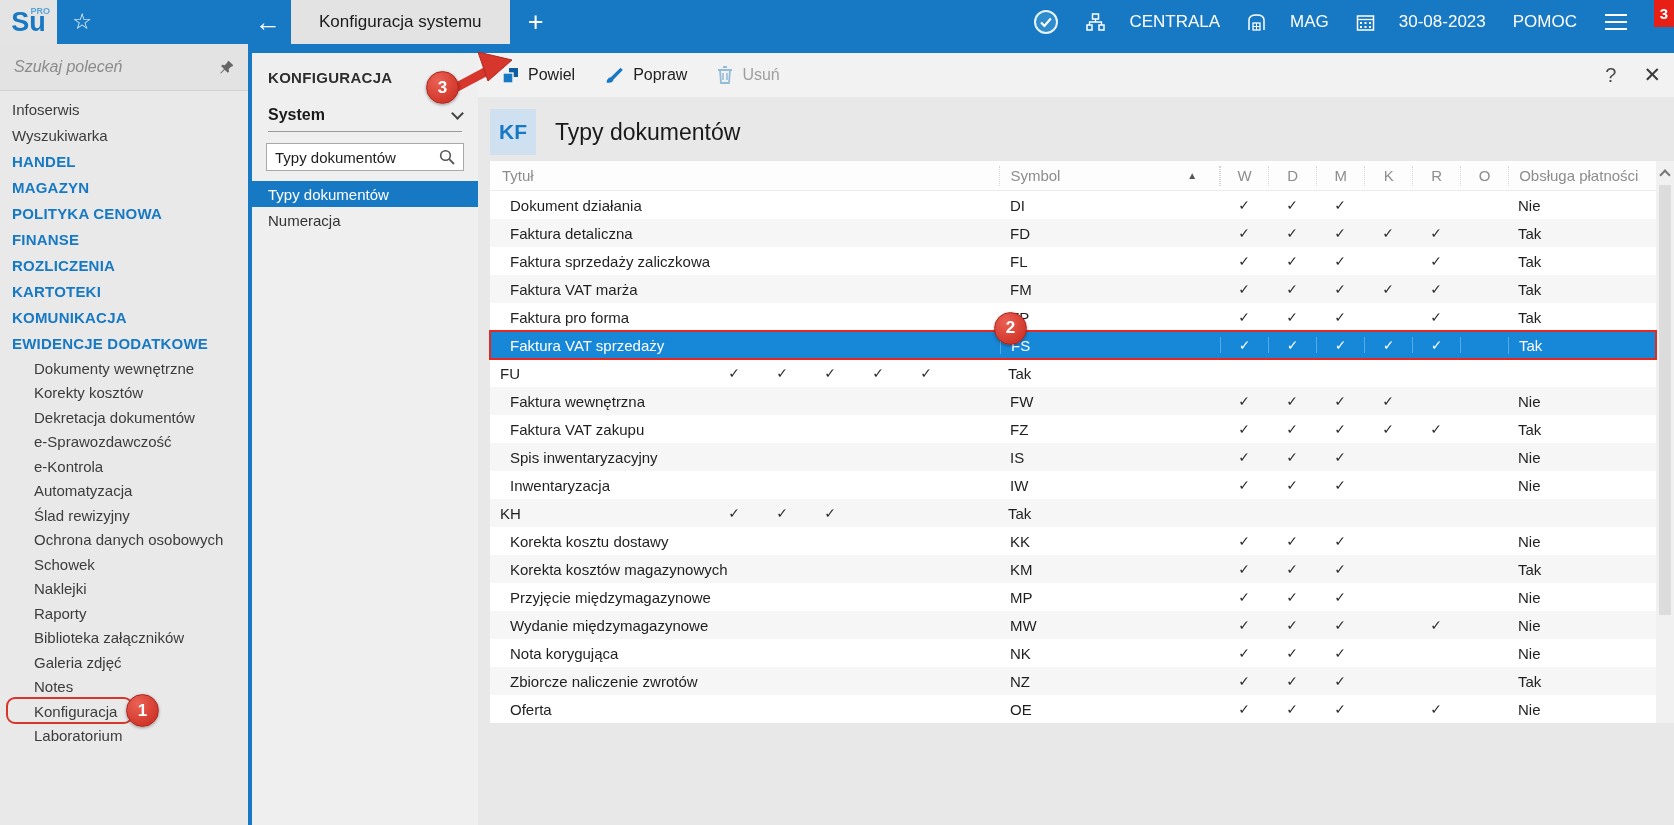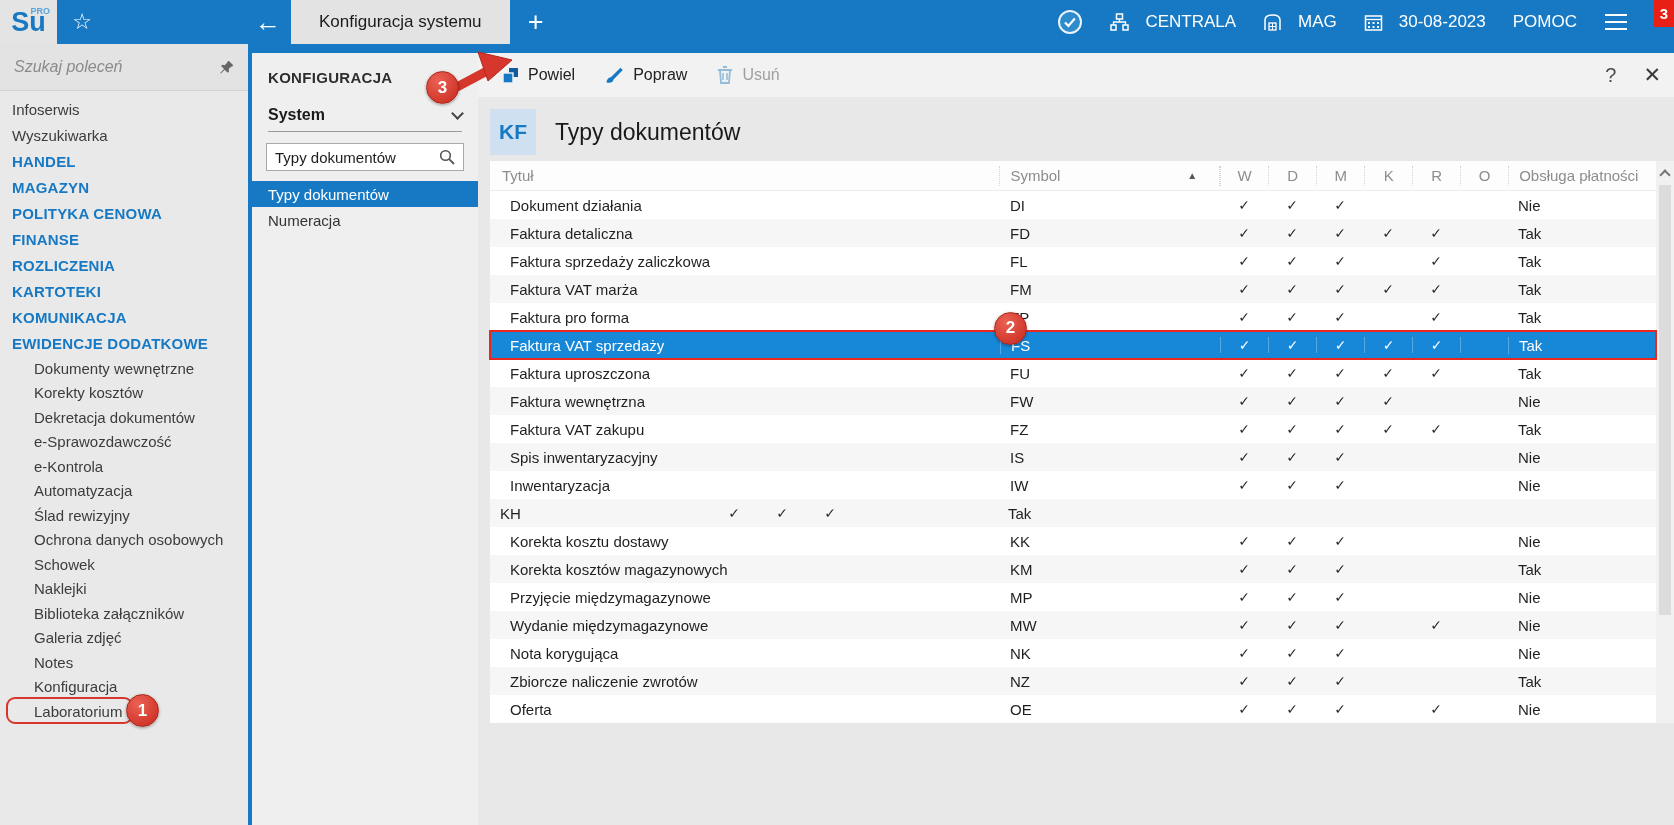--- a/index.html
+++ b/index.html
@@ -8,21 +8,21 @@
   
   .topbar { height:44px; background:#1779c4; display:flex; align-items:stretch; color:#fff; position:relative; z-index:10; }
   .logo { width:57px; background:#e4e4e4; color:#1779c4; display:flex; align-items:center; justify-content:center; font-weight:700; font-size:27px; position:relative; }
   .logo sup { font-size:9px; color:#58a5dc; position:absolute; top:6px; right:7px; font-weight:700; }
   .tb-btn { width:50px; display:flex; align-items:center; justify-content:center; font-size:22px; cursor:pointer; }
   .tb-spacer { width:138px; }
   .tb-back { width:46px; display:flex; align-items:center; justify-content:center; font-size:26px; font-weight:300; }
   .tab { background:#e3e3e3; color:#1b1b1b; padding:0 28px; display:flex; align-items:center; font-size:17px; }
   .tb-plus { width:52px; display:flex; align-items:center; justify-content:center; font-size:27px; font-weight:300; }
   .tb-right { margin-left:auto; display:flex; align-items:center; gap:13px; padding-right:46px; font-size:17px; }
-  .tb-group { display:flex; align-items:center; gap:16px; margin-left:14px; }
+  .tb-group { display:flex; align-items:center; gap:24px; margin-left:14px; }
   .corner-badge { position:absolute; top:0; right:0; width:20px; height:27px; background:#e81f14; color:#fff; font-weight:700; font-size:15px; display:flex; align-items:center; justify-content:center; z-index:20; }
 
   
   .app { display:flex; height:781px; }
   .sidebar { width:248px; background:#e9e9e9; flex:0 0 248px; }
   .rest { flex:1; display:flex; border-top:9px solid #1779c4; border-left:4px solid #1779c4; }
 
   
   .sb-search { height:47px; background:#e3e3e3; border-bottom:1px solid #d2d2d2; display:flex; align-items:center; padding:0 14px; }
   .sb-search .ph { color:#8b8b8b; font-style:italic; font-size:16px; }
@@ -234,20 +234,23 @@
         <div class="sb-item child">
     <span class="sb-label">Ochrona danych osobowych</span>
   </div>
         <div class="sb-item child">
     <span class="sb-label">Schowek</span>
   </div>
         <div class="sb-item child">
     <span class="sb-label">Naklejki</span>
   </div>
         <div class="sb-item child">
+    <span class="sb-label">Raporty</span>
+  </div>
+        <div class="sb-item child">
     <span class="sb-label">Biblioteka załączników</span>
   </div>
         <div class="sb-item child">
     <span class="sb-label">Galeria zdjęć</span>
   </div>
         <div class="sb-item child">
     <span class="sb-label">Notes</span>
   </div>
         <div class="sb-item child">
     <span class="sb-label">Konfiguracja</span>
@@ -409,21 +412,20 @@
                     <div class="c-flag">✓</div>
                     <div class="c-flag">✓</div>
                     <div class="c-flag">✓</div>
                     <div class="c-flag">✓</div>
                     <div class="c-flag">✓</div>
                     <div class="c-flag"></div>
                   </div>
     <div class="c-pay">Tak</div>
   </div>
                 <div class="trow">
-    <div class="c-title">Faktura uproszczona</div>
     <div class="c-sym"><span class="sym-text">FU</span></div>
     <div class="flags">
                     <div class="c-flag">✓</div>
                     <div class="c-flag">✓</div>
                     <div class="c-flag">✓</div>
                     <div class="c-flag">✓</div>
                     <div class="c-flag">✓</div>
                     <div class="c-flag"></div>
                   </div>
     <div class="c-pay">Tak</div>

